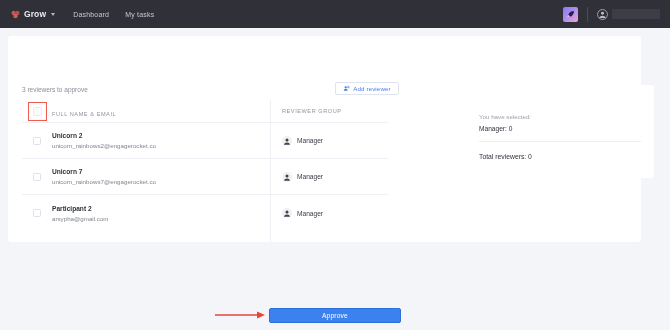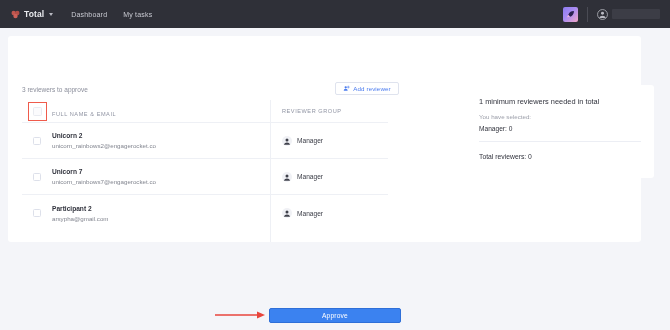--- a/index.html
+++ b/index.html
@@ -179,21 +179,21 @@
 <body>
 
 <div class="topbar">
 
   <div class="brand">
     <svg class="brand-mark" viewBox="0 0 12 12">
       <circle cx="3.6" cy="4" r="2.9" fill="#c1574f"></circle>
       <circle cx="8.4" cy="4" r="2.9" fill="#b44f48"></circle>
       <circle cx="6" cy="8" r="2.9" fill="#cc6159"></circle>
     </svg>
-    <span class="brand-name">Total</span>
+    <span class="brand-name">Grow</span>
     <span class="brand-caret"></span>
   </div>
 
   <div class="nav-links">
     <span class="nav-link">Dashboard</span>
     <span class="nav-link">My tasks</span>
   </div>
 
   <div class="topbar-right">
     <div class="app-tile">
@@ -296,21 +296,20 @@
           <path d="M2.6 12.4a4.6 4.6 0 018.8 0z" fill="#3f414b"></path>
         </svg>
         <span class="group-label">Manager</span>
       </div>
     </div>
 
   </div>
 </div>
 
 <div class="side-panel">
-  <div class="sp-title">1 minimum reviewers needed in total</div>
   <div class="sp-sub">You have selected:</div>
   <div class="sp-manager">Manager: 0</div>
   <div class="sp-rule"></div>
   <div class="sp-total">Total reviewers: 0</div>
 </div>
 
 <svg class="arrow-anno" viewBox="0 0 52 12">
   <line x1="1" y1="6" x2="45" y2="6" stroke="#e8453c" stroke-width="1.6"></line>
   <path d="M51 6l-8-3.6v7.2z" fill="#e8453c"></path>
 </svg>

